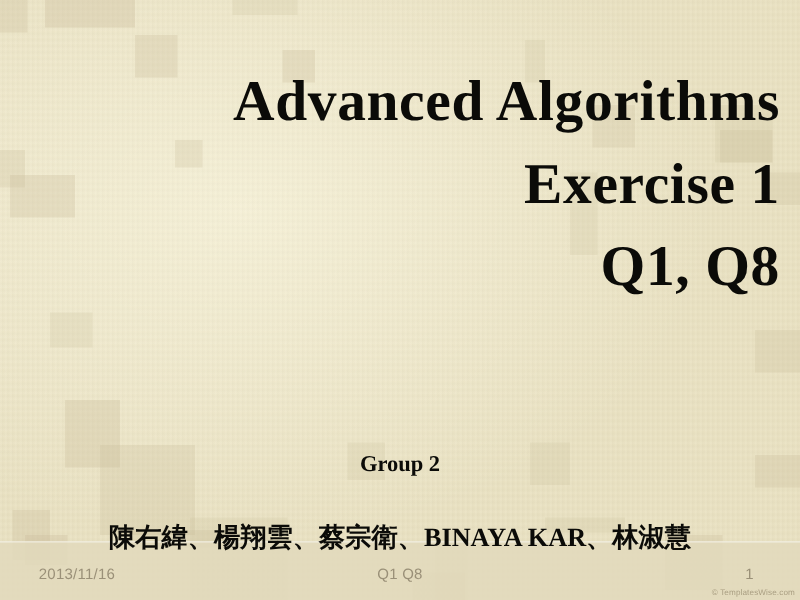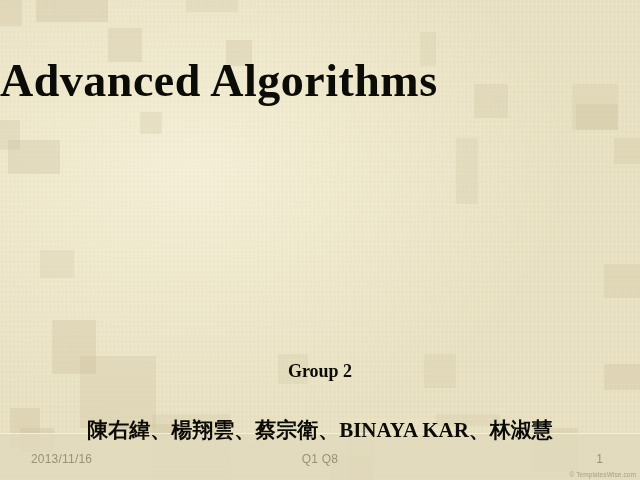--- a/index.html
+++ b/index.html
@@ -68,21 +68,21 @@
     letter-spacing: 0.1px;
     white-space: nowrap;
   }
 
   
   #title-block {
     position: absolute;
     left: 0;
     right: 16px;
     top: 48px;
-    text-align: left;
+    text-align: right;
     z-index: 3;
   }
   .title-line {
     font-weight: bold;
     font-size: 46px;
     line-height: 66px;
     color: #0b0b08;
     letter-spacing: 0.5px;
     white-space: nowrap;
   }
@@ -147,20 +147,22 @@
       <div class="sq" style="left: 330px; top: 458px; width: 42px; height: 22px; background: rgb(201, 189, 156); opacity: 0.28;"></div>
       <div class="sq" style="left: 348px; top: 424px; width: 26px; height: 56px; background: rgb(201, 189, 156); opacity: 0.2;"></div>
       <div class="sq" style="left: 532px; top: 428px; width: 46px; height: 44px; background: rgb(201, 189, 156); opacity: 0.32;"></div>
       <div class="sq" style="left: 436px; top: 414px; width: 64px; height: 12px; background: rgb(201, 189, 156); opacity: 0.22;"></div>
     </div>
 
   <div id="footer-band"></div>
 
   <div id="title-block">
     <div class="title-line">Advanced Algorithms</div>
+    <div class="title-line">Exercise 1</div>
+    <div class="title-line">Q1, Q8</div>
   </div>
 
   <div id="subtitle-block">
     <div id="subtitle-group">Group 2</div>
     <div id="subtitle-names">陳右緯、楊翔雲、蔡宗衛、BINAYA KAR、林淑慧</div>
   </div>
 
   <div class="footer-text" id="footer-date">2013/11/16</div>
   <div class="footer-text" id="footer-center">Q1 Q8</div>
   <div class="footer-text" id="footer-page">1</div>

